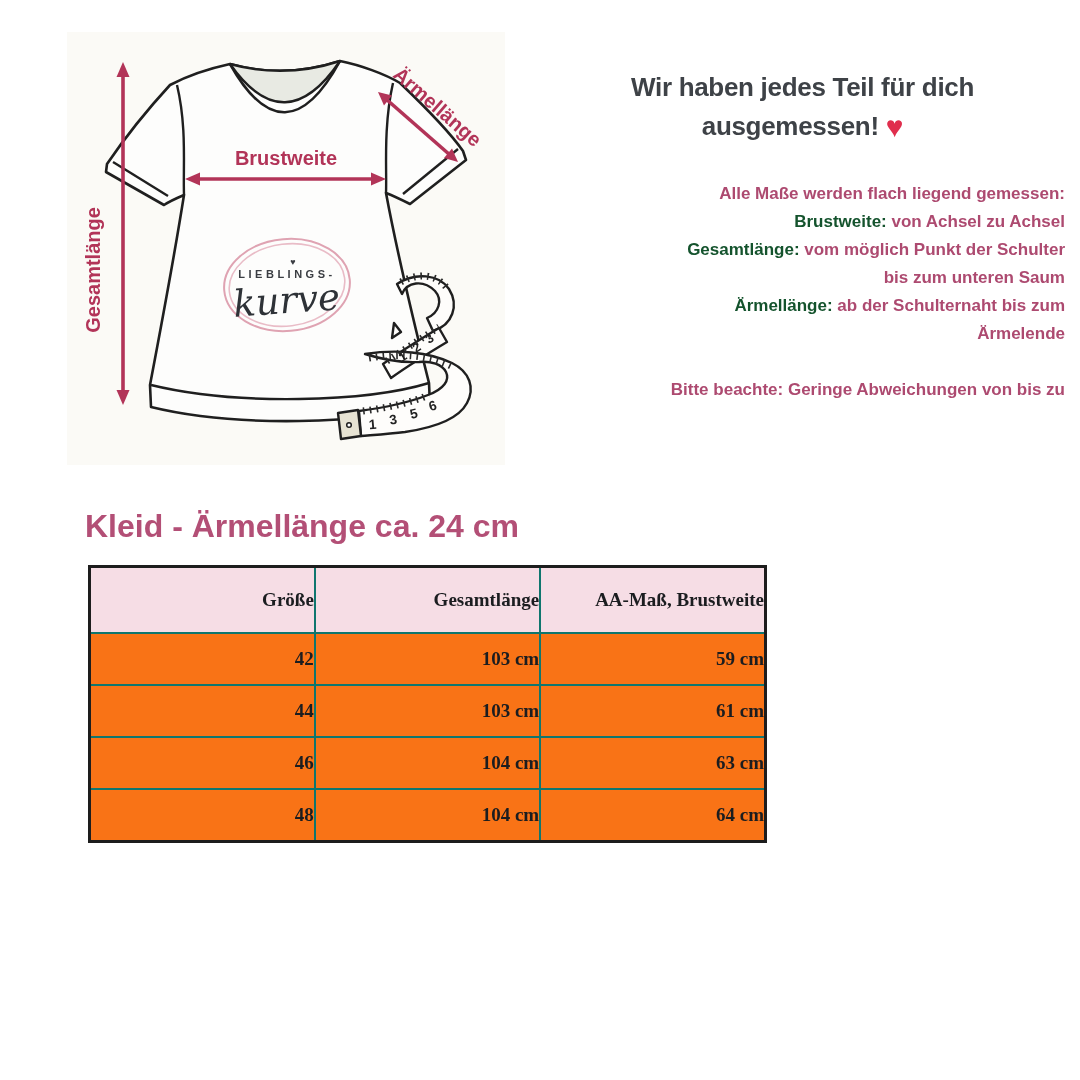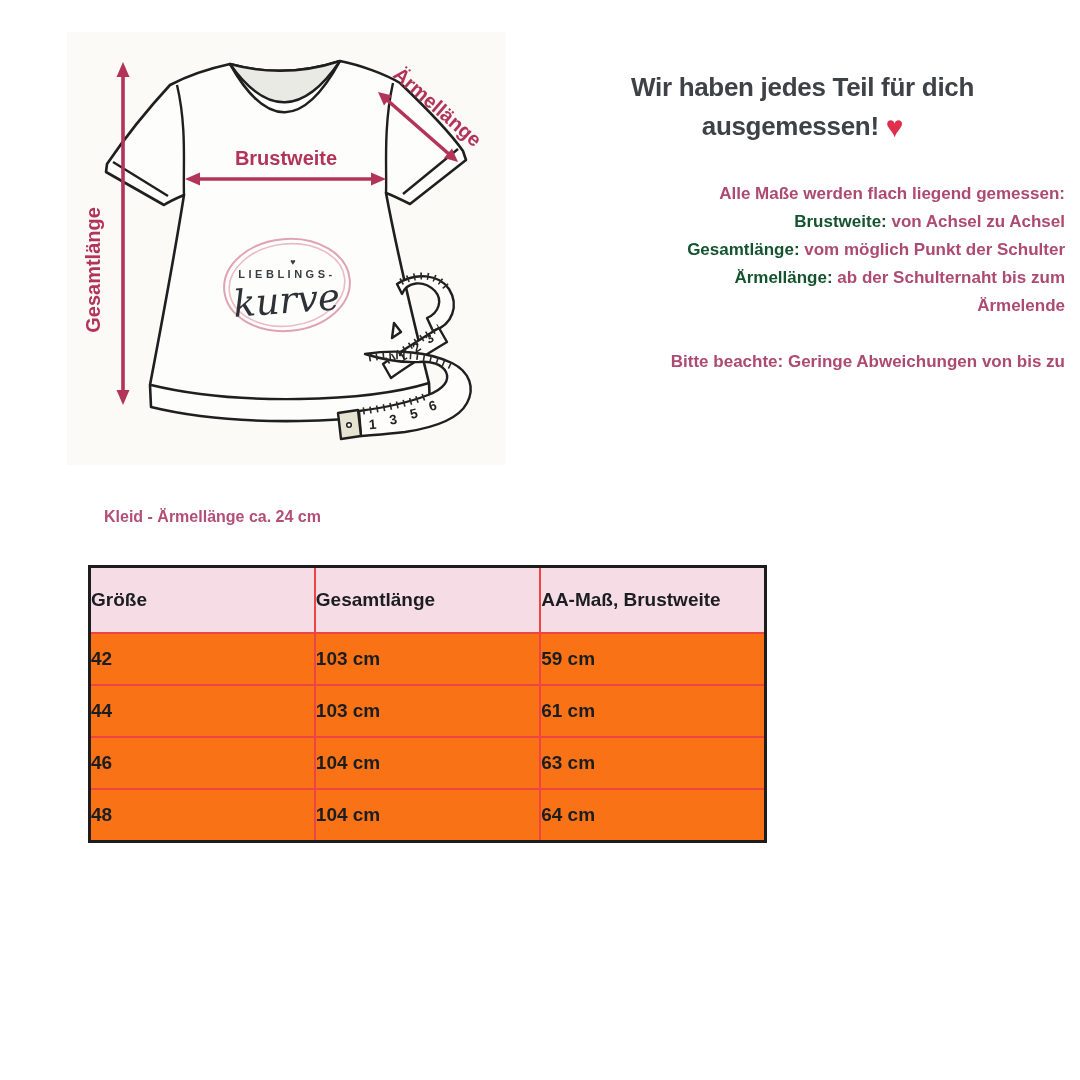--- a/index.html
+++ b/index.html
@@ -18,24 +18,24 @@
   .intro .h-line{font-size:26px;font-weight:700;line-height:39px;white-space:nowrap;letter-spacing:-0.3px;}
   .heart{color:#e02e4d;font-size:30px;vertical-align:-2px;margin-left:7px;}
 
   .measure-info{left:540px;top:180px;width:525px;text-align:right;
     font-size:17px;font-weight:700;line-height:28px;color:#ad4a70;}
   .measure-info .line{white-space:nowrap;}
   .measure-info .dark{color:#14532d;}
   .measure-note{margin-top:28px;}
 
   
-  .section-title{left:104px;top:508px;font-size:16px;font-weight:700;color:#b34f76;white-space:nowrap;}
+  .section-title{left:85px;top:508px;font-size:32px;font-weight:700;color:#b34f76;white-space:nowrap;}
   .size-table{left:88px;top:565px;border-collapse:collapse;table-layout:fixed;width:679px;
     font-size:19px;font-weight:700;color:#1b1d20;}
-  .size-table th,.size-table td{border:2px solid #ef4444;text-align:left;padding:0;}
+  .size-table th,.size-table td{border:2px solid #0f766e;text-align:right;padding:0;font-family:Liberation Serif, serif;}
   .size-table{border:3px solid #1d1d1d;}
   .size-table th{height:64px;background:#f6dde5;font-size:19px;}
   .size-table td{height:50px;background:#f97316;}
 
   svg text{font-family:"Liberation Sans","DejaVu Sans",sans-serif;}
   .logo-script{font-family:"DejaVu Serif","Liberation Serif",serif;font-style:italic;}
 </style>
 </head>
 <body>
 
@@ -140,20 +140,21 @@
   <div class="line">Alle Maße werden flach liegend gemessen:</div>
 
   <div class="line">
     <span class="dark">Brustweite:</span><span> von Achsel zu Achsel</span>
   </div>
   <div class="line"></div>
 
   <div class="line">
     <span class="dark">Gesamtlänge:</span><span> vom möglich Punkt der Schulter</span>
   </div>
+  <div class="line">bis zum unteren Saum</div>
 
   <div class="line">
     <span class="dark">Ärmellänge:</span><span> ab der Schulternaht bis zum</span>
   </div>
   <div class="line">Ärmelende</div>
 
   <div class="measure-note">
     <div class="line">Bitte beachte: Geringe Abweichungen von bis zu</div>
   </div>
 </div>

